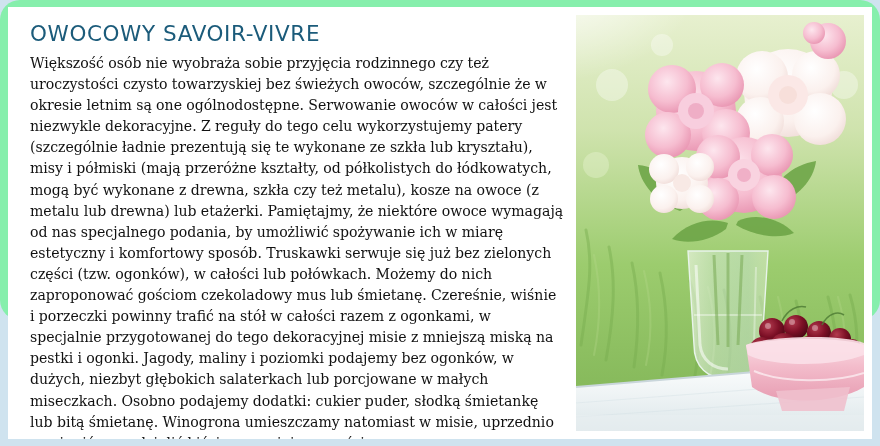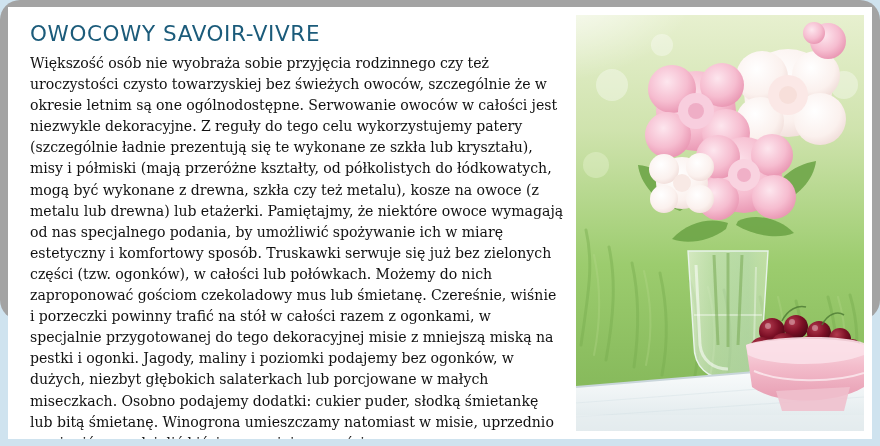--- a/index.html
+++ b/index.html
@@ -11,21 +11,21 @@
     height: 446px;
     background: #cfe3ef;
     font-family: "DejaVu Sans", sans-serif;
     overflow: hidden;
   }
   .page {
     position: relative;
     width: 880px;
     height: 320px;
     box-sizing: border-box;
-    background: #a3a3a3;
+    background: #86efac;
     border-radius: 20px;
   }
   .card {
     position: absolute;
     left: 8px;
     top: 7px;
     width: 864px;
     height: 432px;
     background: #ffffff;
     box-sizing: border-box;

